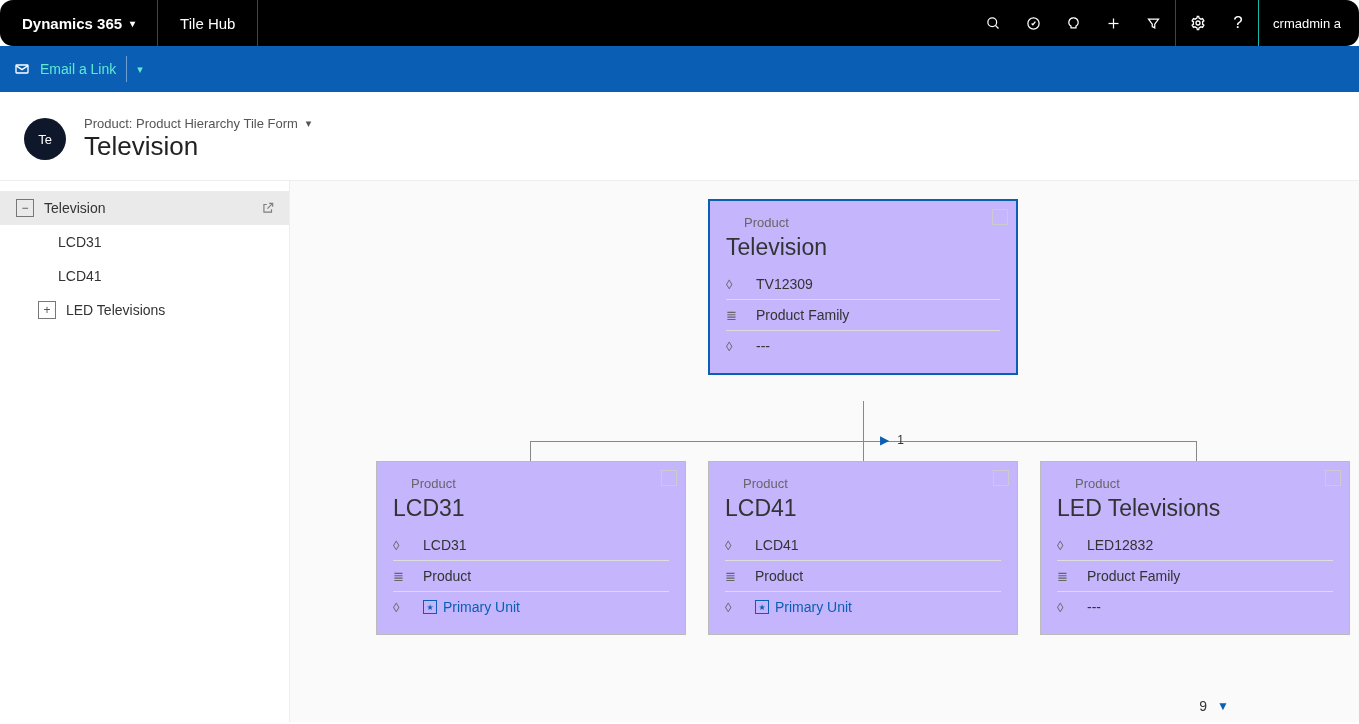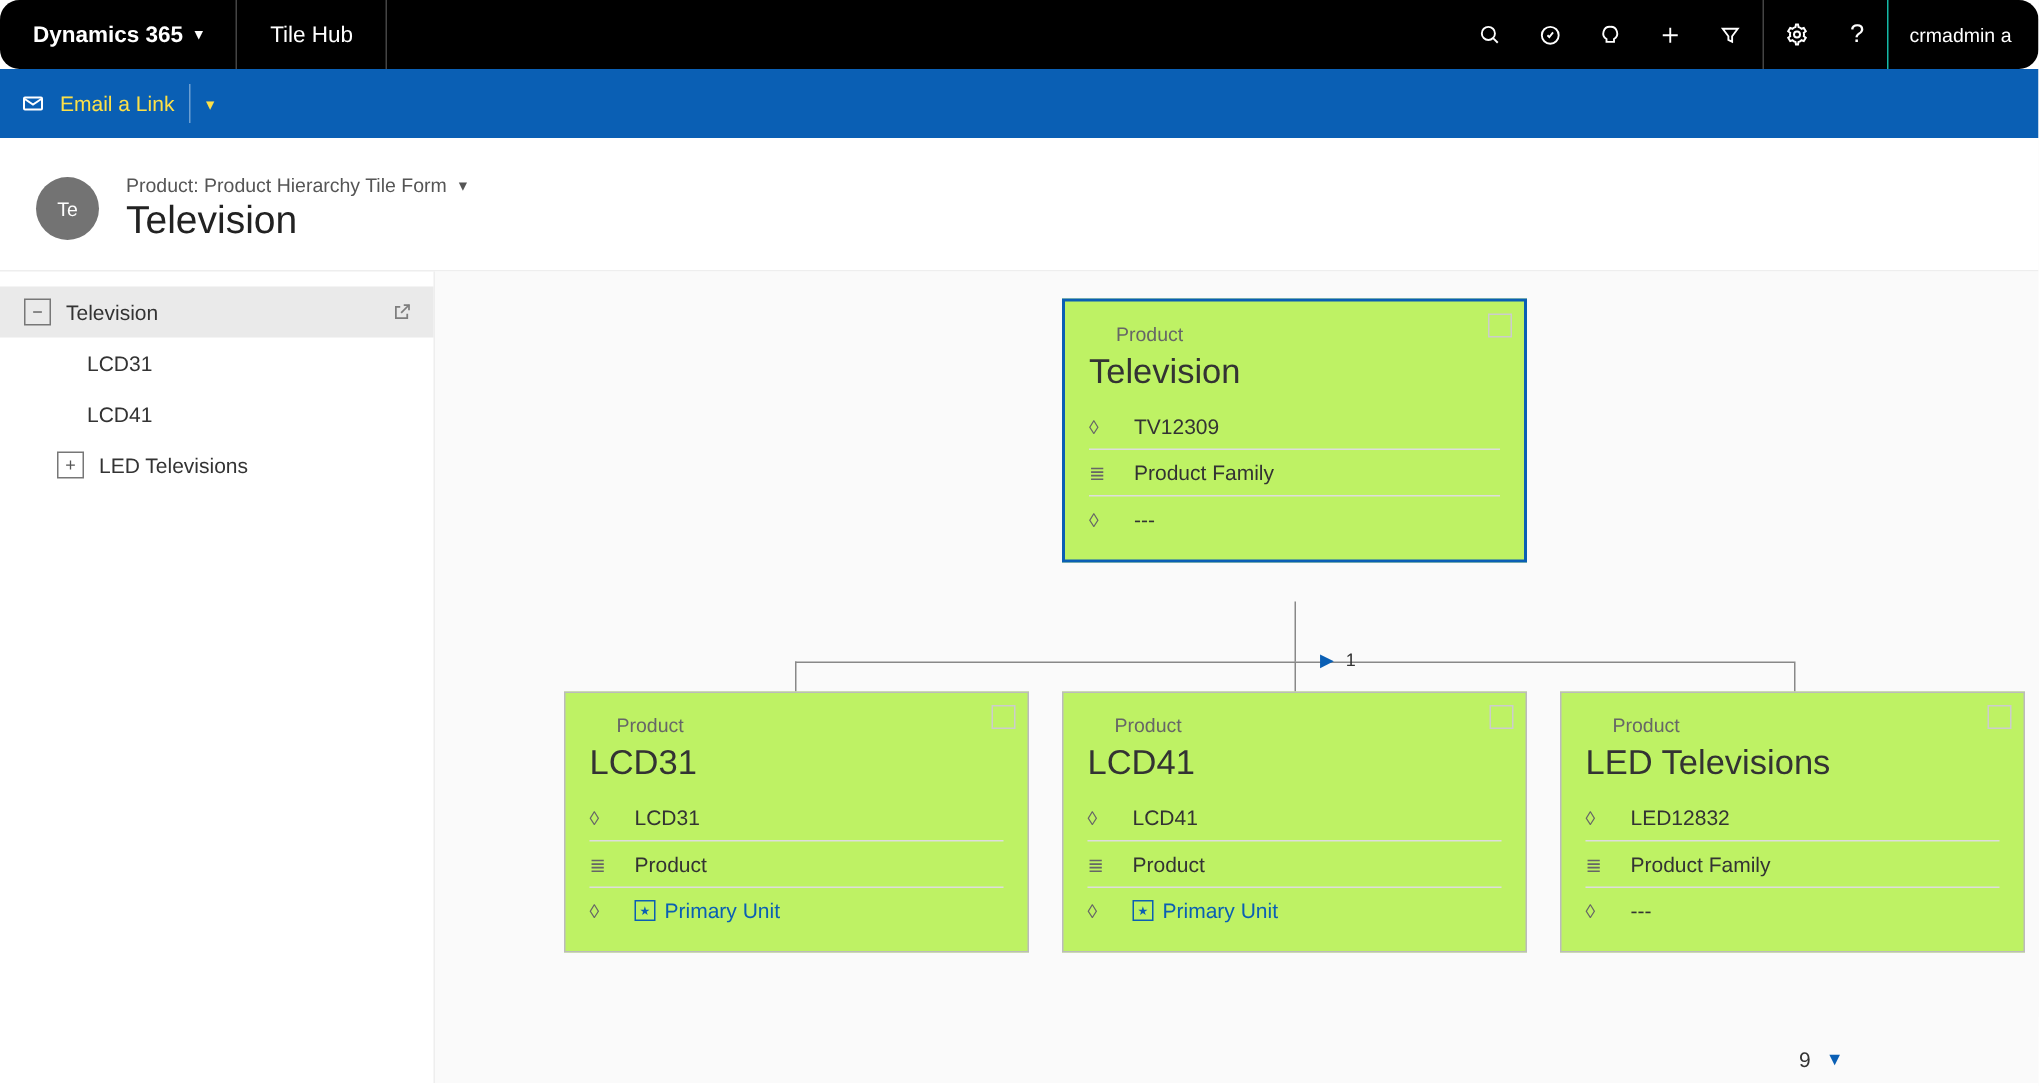--- a/index.html
+++ b/index.html
@@ -12,47 +12,47 @@
   .brand-block { font-weight:600; }
   .appname-block { font-weight:400; }
   .chev-down { display:inline-block; margin-left:8px; font-size:10px; }
   .topbar-gap { flex:1; }
   .topbar-icons { display:flex; height:100%; }
   .topbar-icon { width:40px; display:flex; align-items:center; justify-content:center; color:#fff; font-size:15px; }
   .topbar-sep { width:1px; background:#444; margin:0 2px; }
   .topbar-user { padding:0 18px 0 14px; display:flex; align-items:center; font-size:13px; border-left:1px solid #14b8a6; height:100%; }
   
   
-  .cmdbar { height:46px; background:#0a5fb4; color:#fde047; display:flex; align-items:center; padding:2px 14px; }
+  .cmdbar { height:46px; background:#0a5fb4; color:#5eead4; display:flex; align-items:center; padding:2px 14px; }
   .cmdbar-btn { display:flex; align-items:center; gap:10px; font-size:14px; }
   .cmdbar-divider { width:1px; height:26px; background:rgba(255,255,255,.4); margin: 0 10px; }
   .cmdbar-chev { font-size:11px; }
   svg { display:block; }
   
   
   .page-header { display:flex; align-items:center; gap:18px; padding: 24px 24px 18px 24px; }
-  .avatar { width:42px; height:42px; border-radius:50%; background:#737373; color:#fff; display:flex; align-items:center; justify-content:center; font-size:13px; }
+  .avatar { width:42px; height:42px; border-radius:50%; background:#0f172a; color:#fff; display:flex; align-items:center; justify-content:center; font-size:13px; }
   .header-text .breadcrumb { font-size:13px; color:#555; display:flex; align-items:center; gap:8px; }
   .header-text h1 { font-size:26px; font-weight:400; color:#222; }
   
   
   .content { display:flex; height:calc(724px - 46px - 46px - 90px); border-top:1px solid #eee; }
   .side-tree { width:290px; border-right:1px solid #eee; padding-top:10px; }
   .tree-row { display:flex; align-items:center; height:34px; padding-left:16px; gap:10px; color:#333; position:relative;}
   .tree-row.selected { background:#eaeaea; }
   .tree-row .popout { position:absolute; right:14px; color:#7e7e7e; }
   .tree-toggle { width:18px; height:18px; border:1px solid #777; display:flex; align-items:center; justify-content:center; font-size:12px; color:#555; }
   .tree-toggle.minus::before{content:"−";} 
   .tree-toggle.plus::before{content:"+";}
   .tree-child { padding-left:58px; height:34px; display:flex; align-items:center; color:#333; }
   
   .canvas { flex:1; background:#fafafa; position:relative; overflow:hidden; }
   
   
-  .tile { position:absolute; width:310px; background:#bef264; border:1px solid #bbb; padding:14px 16px 12px 16px; }
+  .tile { position:absolute; width:310px; background:#c4b5fd; border:1px solid #bbb; padding:14px 16px 12px 16px; }
   .tile.selected { border:2px solid #0a5fb4; }
   .tile-corner { position:absolute; top:8px; right:8px; width:16px; height:16px; border:1px solid #ccc; }
   .tile-type { font-size:13px; color:#666; margin-left:18px; }
   .tile-title { font-size:23px; color:#333; margin:4px 0 8px 0; }
   .tile-row { display:flex; align-items:center; gap:14px; border-bottom:1px solid #ddd; padding:7px 0; font-size:14px; color:#333; }
   .tile-row:last-child{ border-bottom:none; }
   .tile-row .icon { width:16px; color:#666; font-size:13px; }
   .link-cell { color:#0a5fb4; display:flex; align-items:center; gap:6px; }
   .unit-icon { width:14px; height:14px; border:1px solid #0a5fb4; display:inline-flex; align-items:center; justify-content:center; font-size:8px; color:#0a5fb4; }
   

